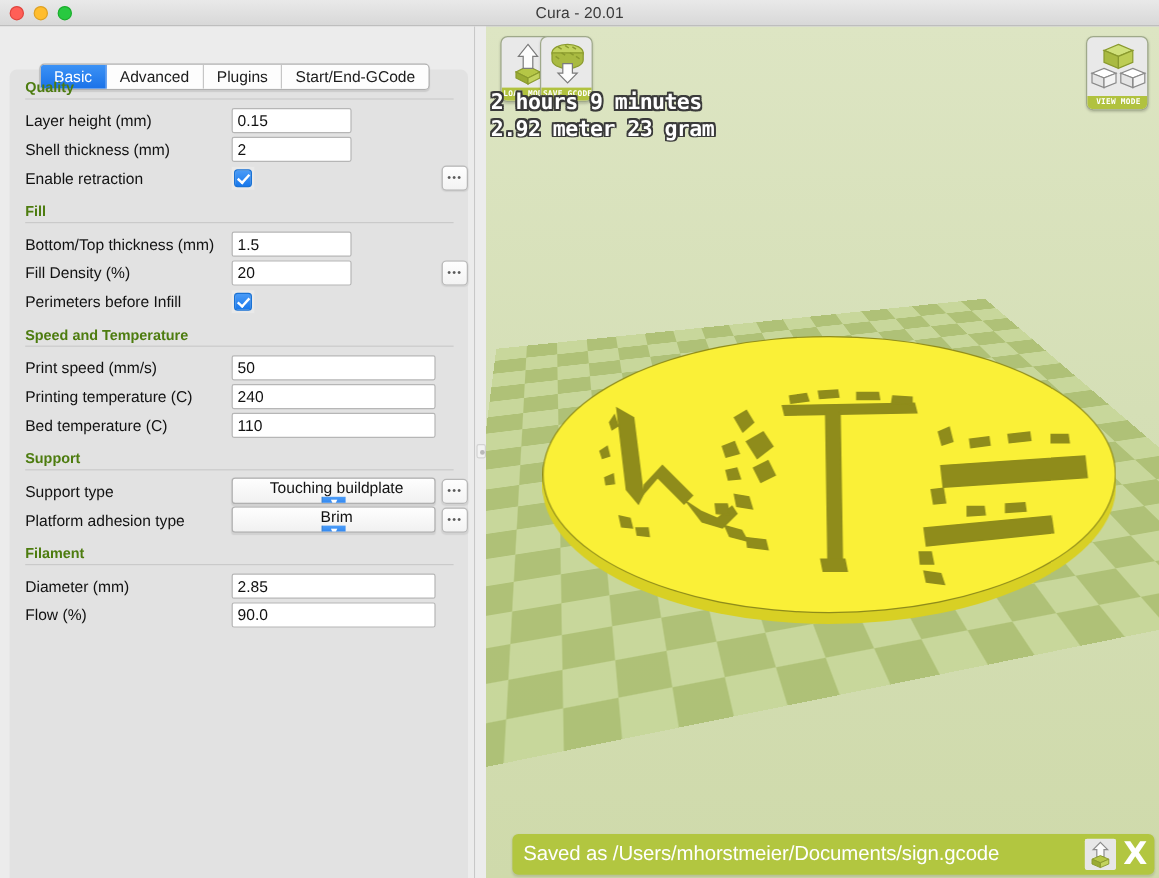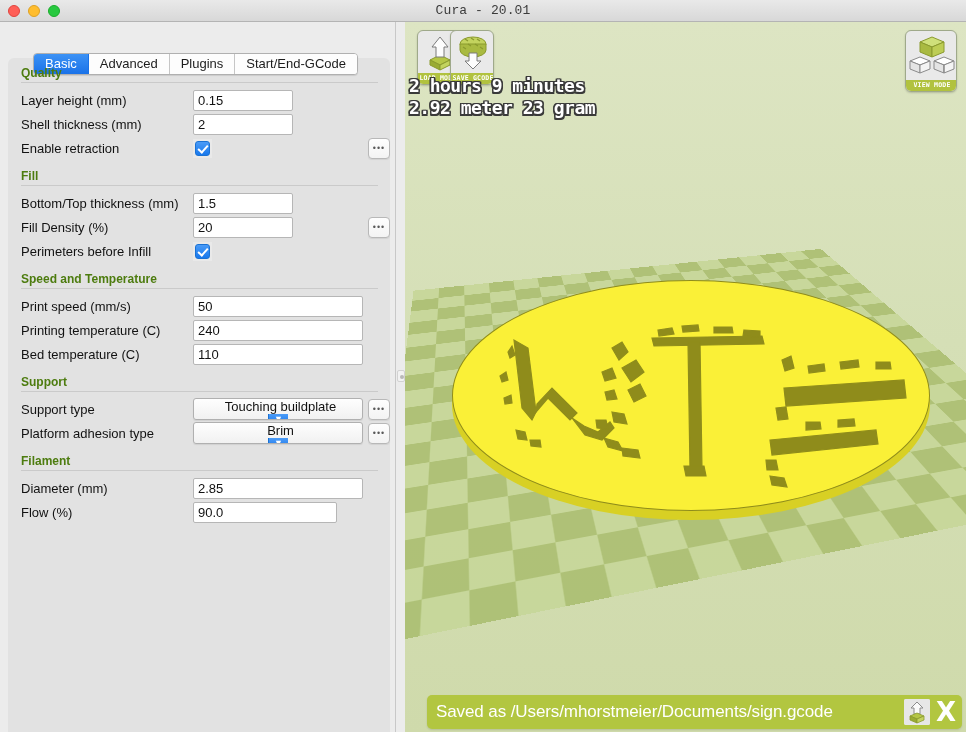--- a/index.html
+++ b/index.html
@@ -32,21 +32,20 @@
     line-height: 9px;
     white-space: nowrap;
   }
 
   
   .titlebar {
     position: absolute;
     left: 0; top: 0; width: 966px; height: 22px;
     background: linear-gradient(to bottom,#e9e9e9 0%,#d8d8d8 100%);
     border-bottom: 1px solid #b4b4b4;
-    font-family: Liberation Mono, monospace;
   }
   .title-text {
     position: absolute;
     left: 0; top: 0; width: 966px;
     text-align: center;
     line-height: 22px;
     font-size: 13px;
     color: #3b3b3b;
     letter-spacing: .1px;
   }
@@ -485,21 +484,21 @@
         </div>
         <div class="group">
           <div class="group-title">Filament</div>
           <div class="group-rule"></div>
           <div class="row">
             <div class="lbl" style="width: 172px;">Diameter (mm)</div>
             <input class="field" type="text" value="2.85" style="width: 170px;">
           </div>
           <div class="row">
             <div class="lbl" style="width: 172px;">Flow (%)</div>
-            <input class="field" type="text" value="90.0" style="width: 144px;">
+            <input class="field" type="text" value="90.0" style="width: 170px;">
           </div>
         </div>
       </div>
   </div>
 
   <div class="splitter">
     <div class="grip"></div>
   </div>
 
   <div class="viewport">

